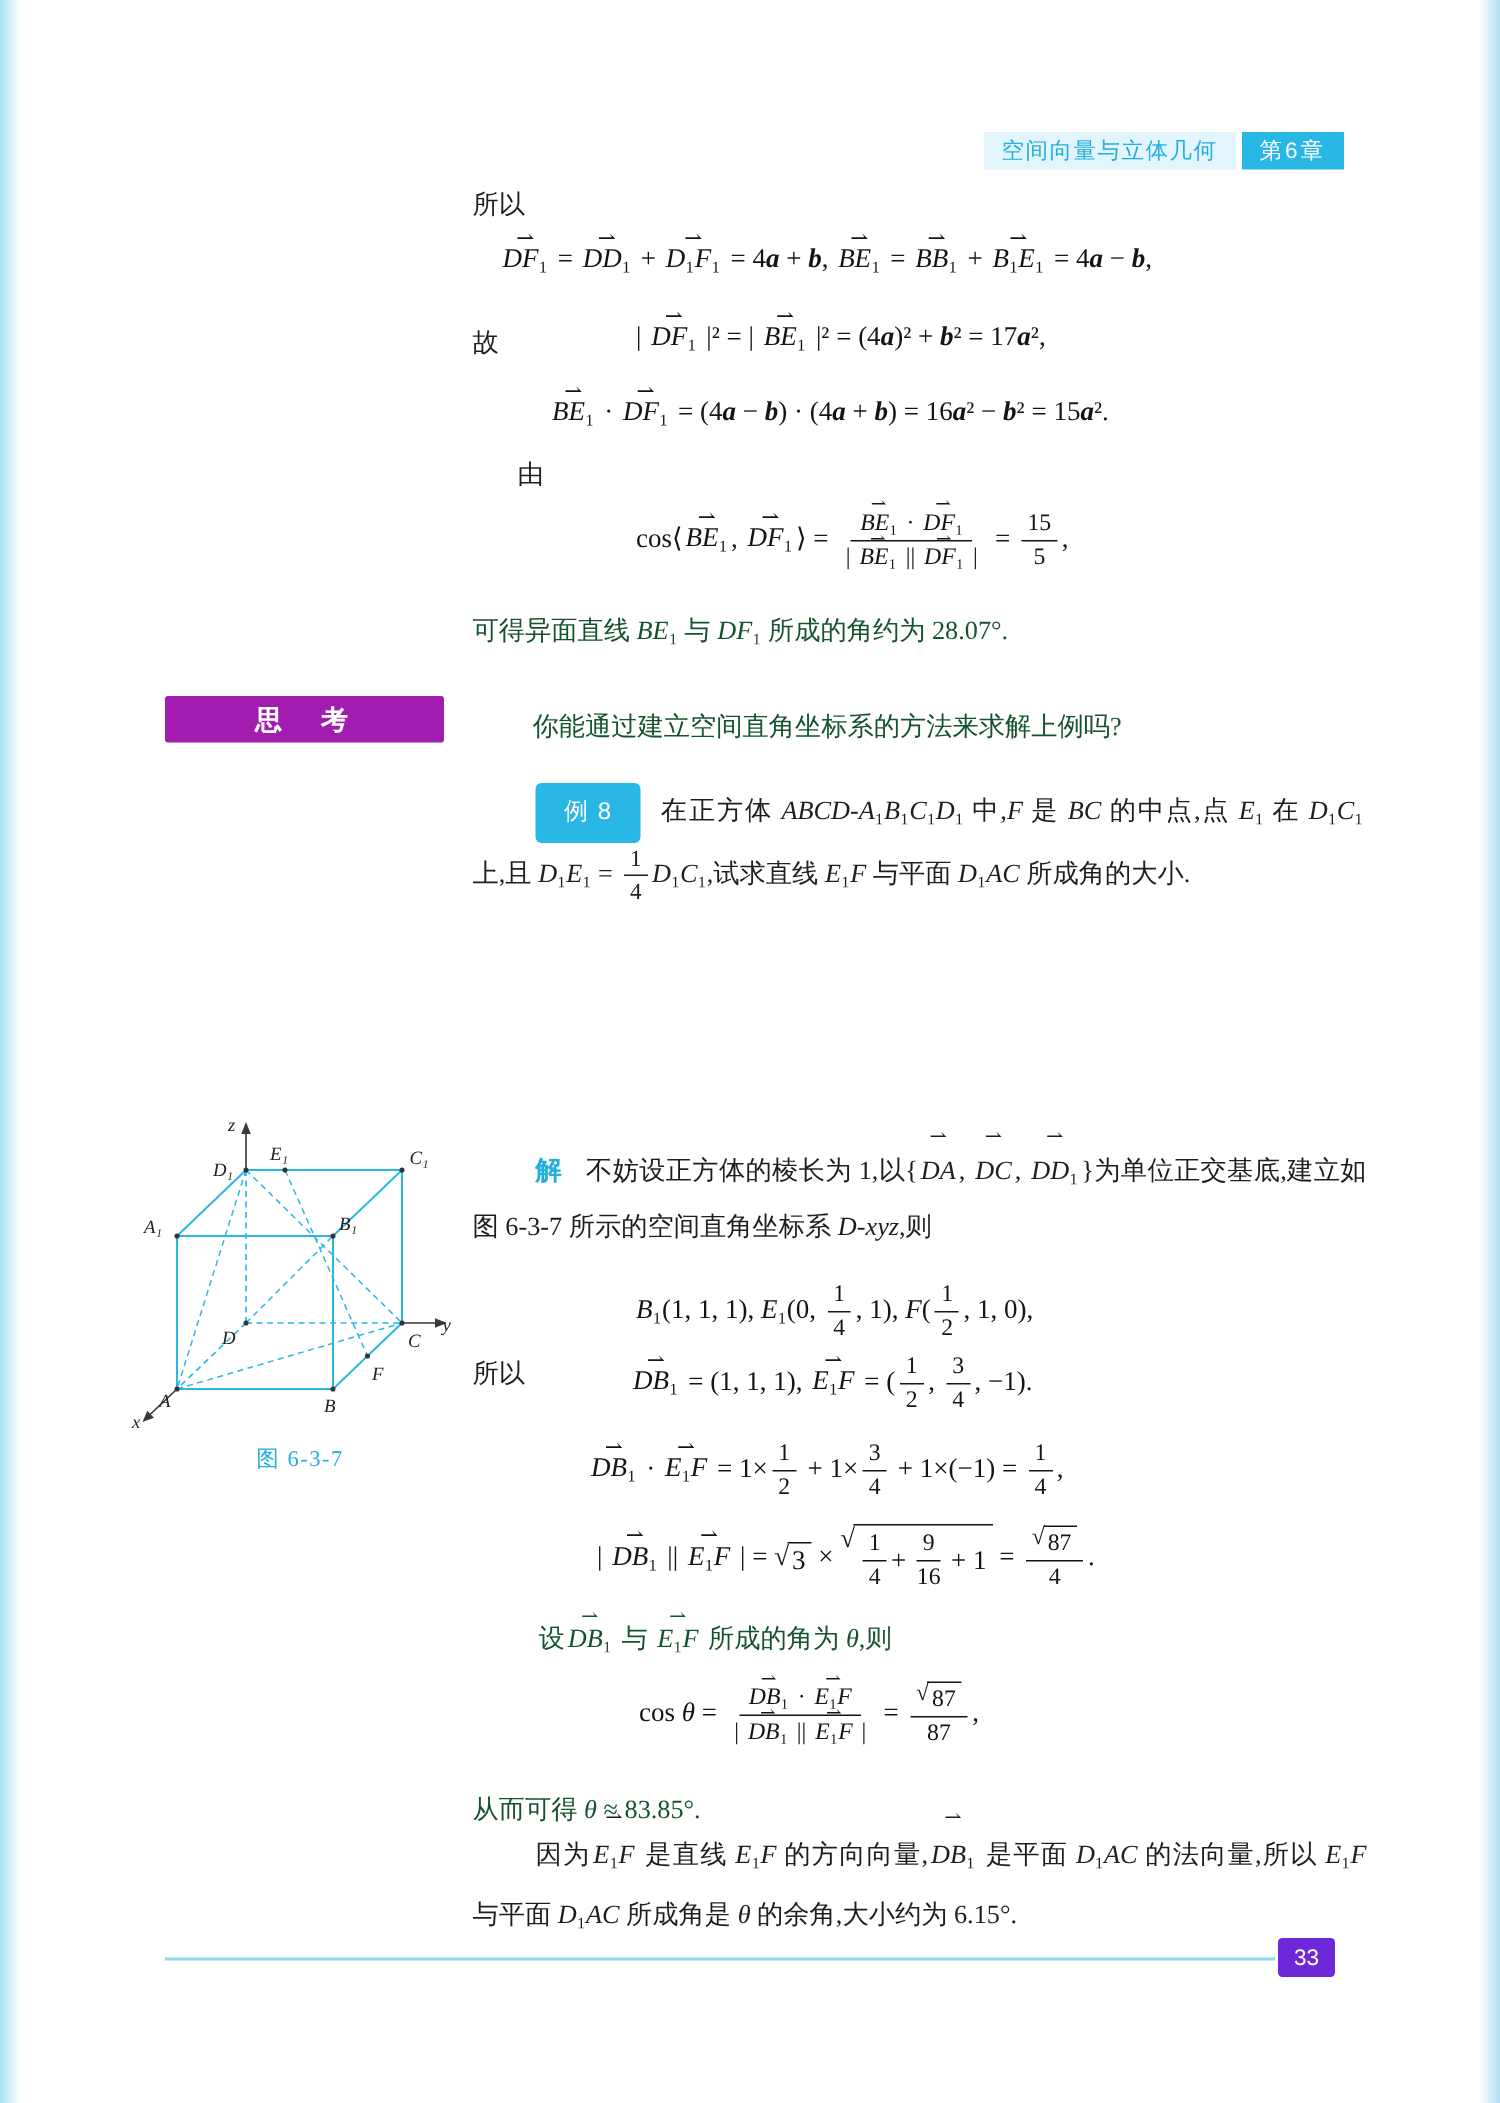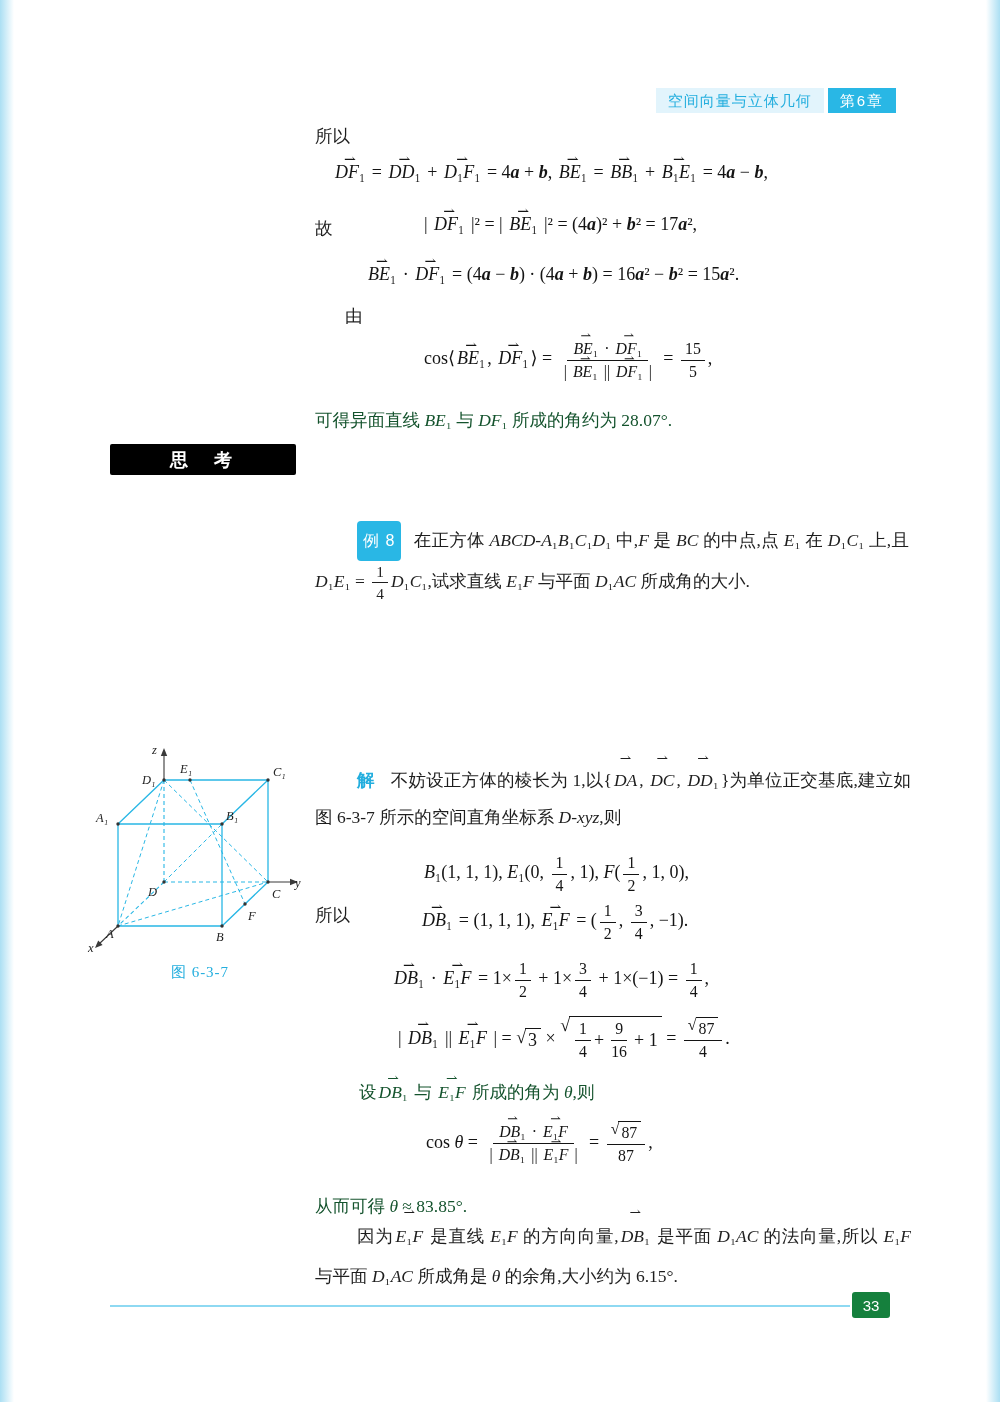--- a/index.html
+++ b/index.html
@@ -17,22 +17,22 @@
 
   .lead{position:absolute;font-size:17.5px;color:#1e1e1e;}
   .body-line{position:absolute;font-size:17.5px;white-space:nowrap;color:#14532d;}
   .formula{position:absolute;font-size:18px;white-space:nowrap;padding-top:10px;color:#141414;}
   .para{position:absolute;font-size:17.5px;text-indent:2.4em;text-align:justify;color:#1e1e1e;}
 
   .inline-label{color:#23aede;font-family:"Liberation Sans","DejaVu Sans",sans-serif;
                 font-weight:bold;margin-right:14px;letter-spacing:2px;}
   .example-badge{display:inline-block;background:#29b7e5;color:#fff;
                  font-family:"Liberation Sans","DejaVu Sans",sans-serif;font-size:16px;
-                 padding:1px 6px;border-radius:4px;margin-right:12px;text-indent:0;letter-spacing:1px;}
-  .think-box{position:absolute;left:110px;top:444px;width:186px;height:31px;background:#000000;
+                 padding:1px 19px;border-radius:4px;margin-right:12px;text-indent:0;letter-spacing:1px;}
+  .think-box{position:absolute;left:110px;top:464px;width:186px;height:31px;background:#a21caf;
              color:#fff;font-family:Liberation Serif, serif;font-size:18px;font-weight:bold;
              display:flex;align-items:center;justify-content:center;letter-spacing:4px;border-radius:2px;}
 
   
   i{font-style:italic;}
   b.bvec{font-weight:bold;}
   .vec{display:inline-block;position:relative;margin:0 2px;text-indent:0;}
   .vec>.vec-arrow{position:absolute;top:-0.72em;left:0;width:100%;text-align:center;font-size:0.8em;line-height:1;}
   .frac{display:inline-flex;flex-direction:column;align-items:center;vertical-align:middle;
         margin:0 3px;font-size:0.88em;line-height:1.25;text-indent:0;}
@@ -41,21 +41,21 @@
   .sqrt{display:inline-flex;align-items:flex-start;vertical-align:middle;text-indent:0;}
   .sqrt>.rsign{line-height:1.05;margin-right:-1px;}
   .sqrt>.rbody{border-top:1.4px solid currentColor;padding:1px 4px 0 3px;display:inline-flex;align-items:center;}
 
   .figure{position:absolute;left:86px;top:740px;width:228px;}
   .figure svg{display:block;}
   .figure .caption{color:#23aede;font-size:15px;text-align:center;margin-top:8px;letter-spacing:1px;}
   .figure text{font-family:"Liberation Serif","DejaVu Serif",serif;font-style:italic;font-size:12.5px;fill:#222;}
 
   .footer-rule{position:absolute;left:110px;top:1305px;width:740px;height:2px;background:#8ed9f2;}
-  .page-badge{position:absolute;left:852px;top:1292px;width:38px;height:26px;background:#15803d;color:#fff;
+  .page-badge{position:absolute;left:852px;top:1292px;width:38px;height:26px;background:#6d28d9;color:#fff;
               font-family:"Liberation Sans","DejaVu Sans",sans-serif;font-size:15px;
               display:flex;align-items:center;justify-content:center;border-radius:3px;}
 </style>
 </head>
 <body>
 
 <div class="page">
   <div class="edge left"></div>
   <div class="edge right"></div>
 
@@ -79,20 +79,21 @@
       </span> = <span class="frac">
         <span class="num">15</span>
         <span class="den">5</span>
       </span>,</div>
 
   <div class="body-line" style="left:315px;top:408px">可得异面直线 <i>BE</i>₁ 与 <i>DF</i>₁ 所成的角约为 28.07°.</div>
 
   <div class="think-box">
     <span>思　考</span>
   </div>
+  <div class="body-line" style="left:355px;top:472px">你能通过建立空间直角坐标系的方法来求解上例吗?</div>
 
   <p class="para" style="left:315px;top:521px;width:594px;line-height:38px"><span class="example-badge">例 8</span><span>在正方体 <i>ABCD</i>-<i>A</i>₁<i>B</i>₁<i>C</i>₁<i>D</i>₁ 中,<i>F</i> 是 <i>BC</i> 的中点,点 <i>E</i>₁ 在 <i>D</i>₁<i>C</i>₁ 上,且 <i>D</i>₁<i>E</i>₁ = <span class="frac">
           <span class="num">1</span>
           <span class="den">4</span>
         </span><i>D</i>₁<i>C</i>₁,试求直线 <i>E</i>₁<i>F</i> 与平面 <i>D</i>₁<i>AC</i> 所成角的大小.</span></p>
 
 
   <p class="para" style="left:315px;top:762px;width:596px;line-height:37px"><span class="inline-label">解</span><span>不妨设正方体的棱长为 1,以{<span class="vec"><span class="vec-arrow">⇀</span><span class="vec-body"><i>DA</i></span></span>, <span class="vec"><span class="vec-arrow">⇀</span><span class="vec-body"><i>DC</i></span></span>, <span class="vec"><span class="vec-arrow">⇀</span><span class="vec-body"><i>DD</i>₁</span></span>}为单位正交基底,建立如图 6-3-7 所示的空间直角坐标系 <i>D</i>-<i>xyz</i>,则</span></p>
 
   <div class="formula" style="left:424px;top:842px"><i>B</i>₁(1, 1, 1), <i>E</i>₁(0, <span class="frac">

